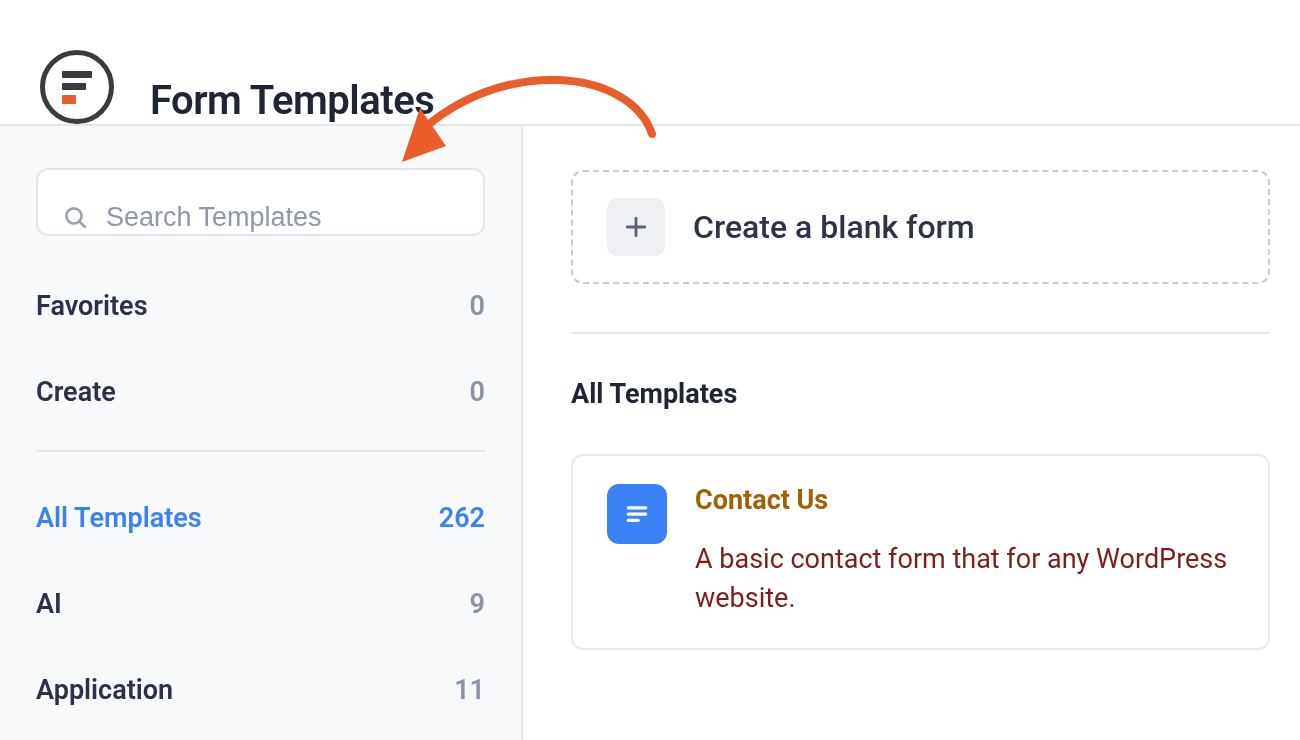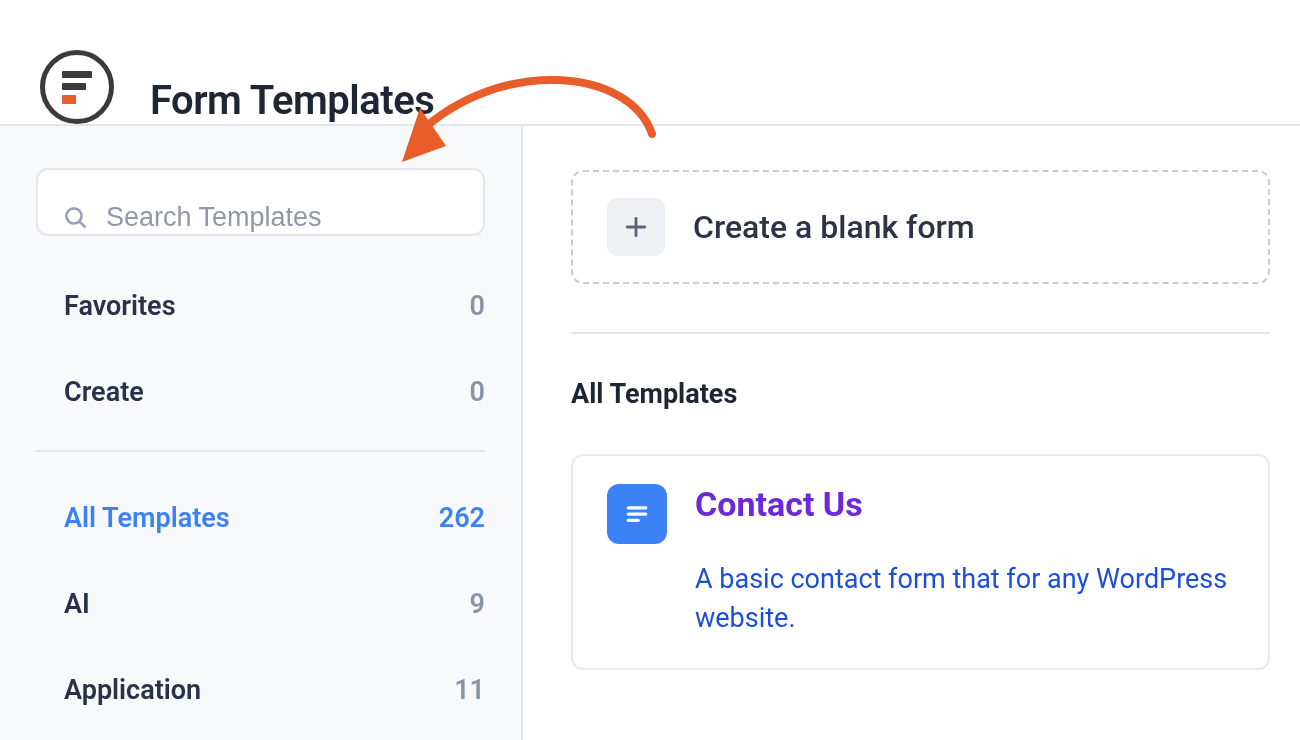--- a/index.html
+++ b/index.html
@@ -84,21 +84,20 @@
 
   
   .cat{
     display:flex;align-items:center;justify-content:space-between;
     height:56px;
     font-size:27px;
     font-weight:600;
     color:#29324a;
     cursor:pointer;
     margin-bottom:30px;
-    margin-left:28px;
   }
   .cat .count{color:var(--muted);font-weight:600;}
   .cat.active{color:var(--accent-blue);}
   .cat.active .count{color:var(--accent-blue);}
   .divider{
     height:2px;background:var(--line);
     margin:6px 0 38px 0;
   }
 
   
@@ -125,22 +124,22 @@
     padding:28px 34px 30px;
     display:flex;gap:28px;
     cursor:pointer;
   }
   .tmpl-icon{
     width:60px;height:60px;border-radius:12px;
     background:#3b82f6;flex-shrink:0;
     display:flex;align-items:center;justify-content:center;
   }
   .tmpl-body{flex:1;}
-  .tmpl-title{font-size:34px;font-weight:700;color:#6d28d9;margin-bottom:36px;}
-  .tmpl-desc{font-size:27px;color:#1d4ed8;line-height:1.45;font-weight:400;}
+  .tmpl-title{font-size:27px;font-weight:700;color:#a16207;margin-bottom:24px;}
+  .tmpl-desc{font-size:27px;color:#7f1d1d;line-height:1.45;font-weight:400;}
 
   
   .anno{position:absolute;left:380px;top:38px;pointer-events:none;}
 </style>
 </head>
 <body>
 
 <div class="header">
   <div class="logo-circ">
     <div class="logo-inner">

